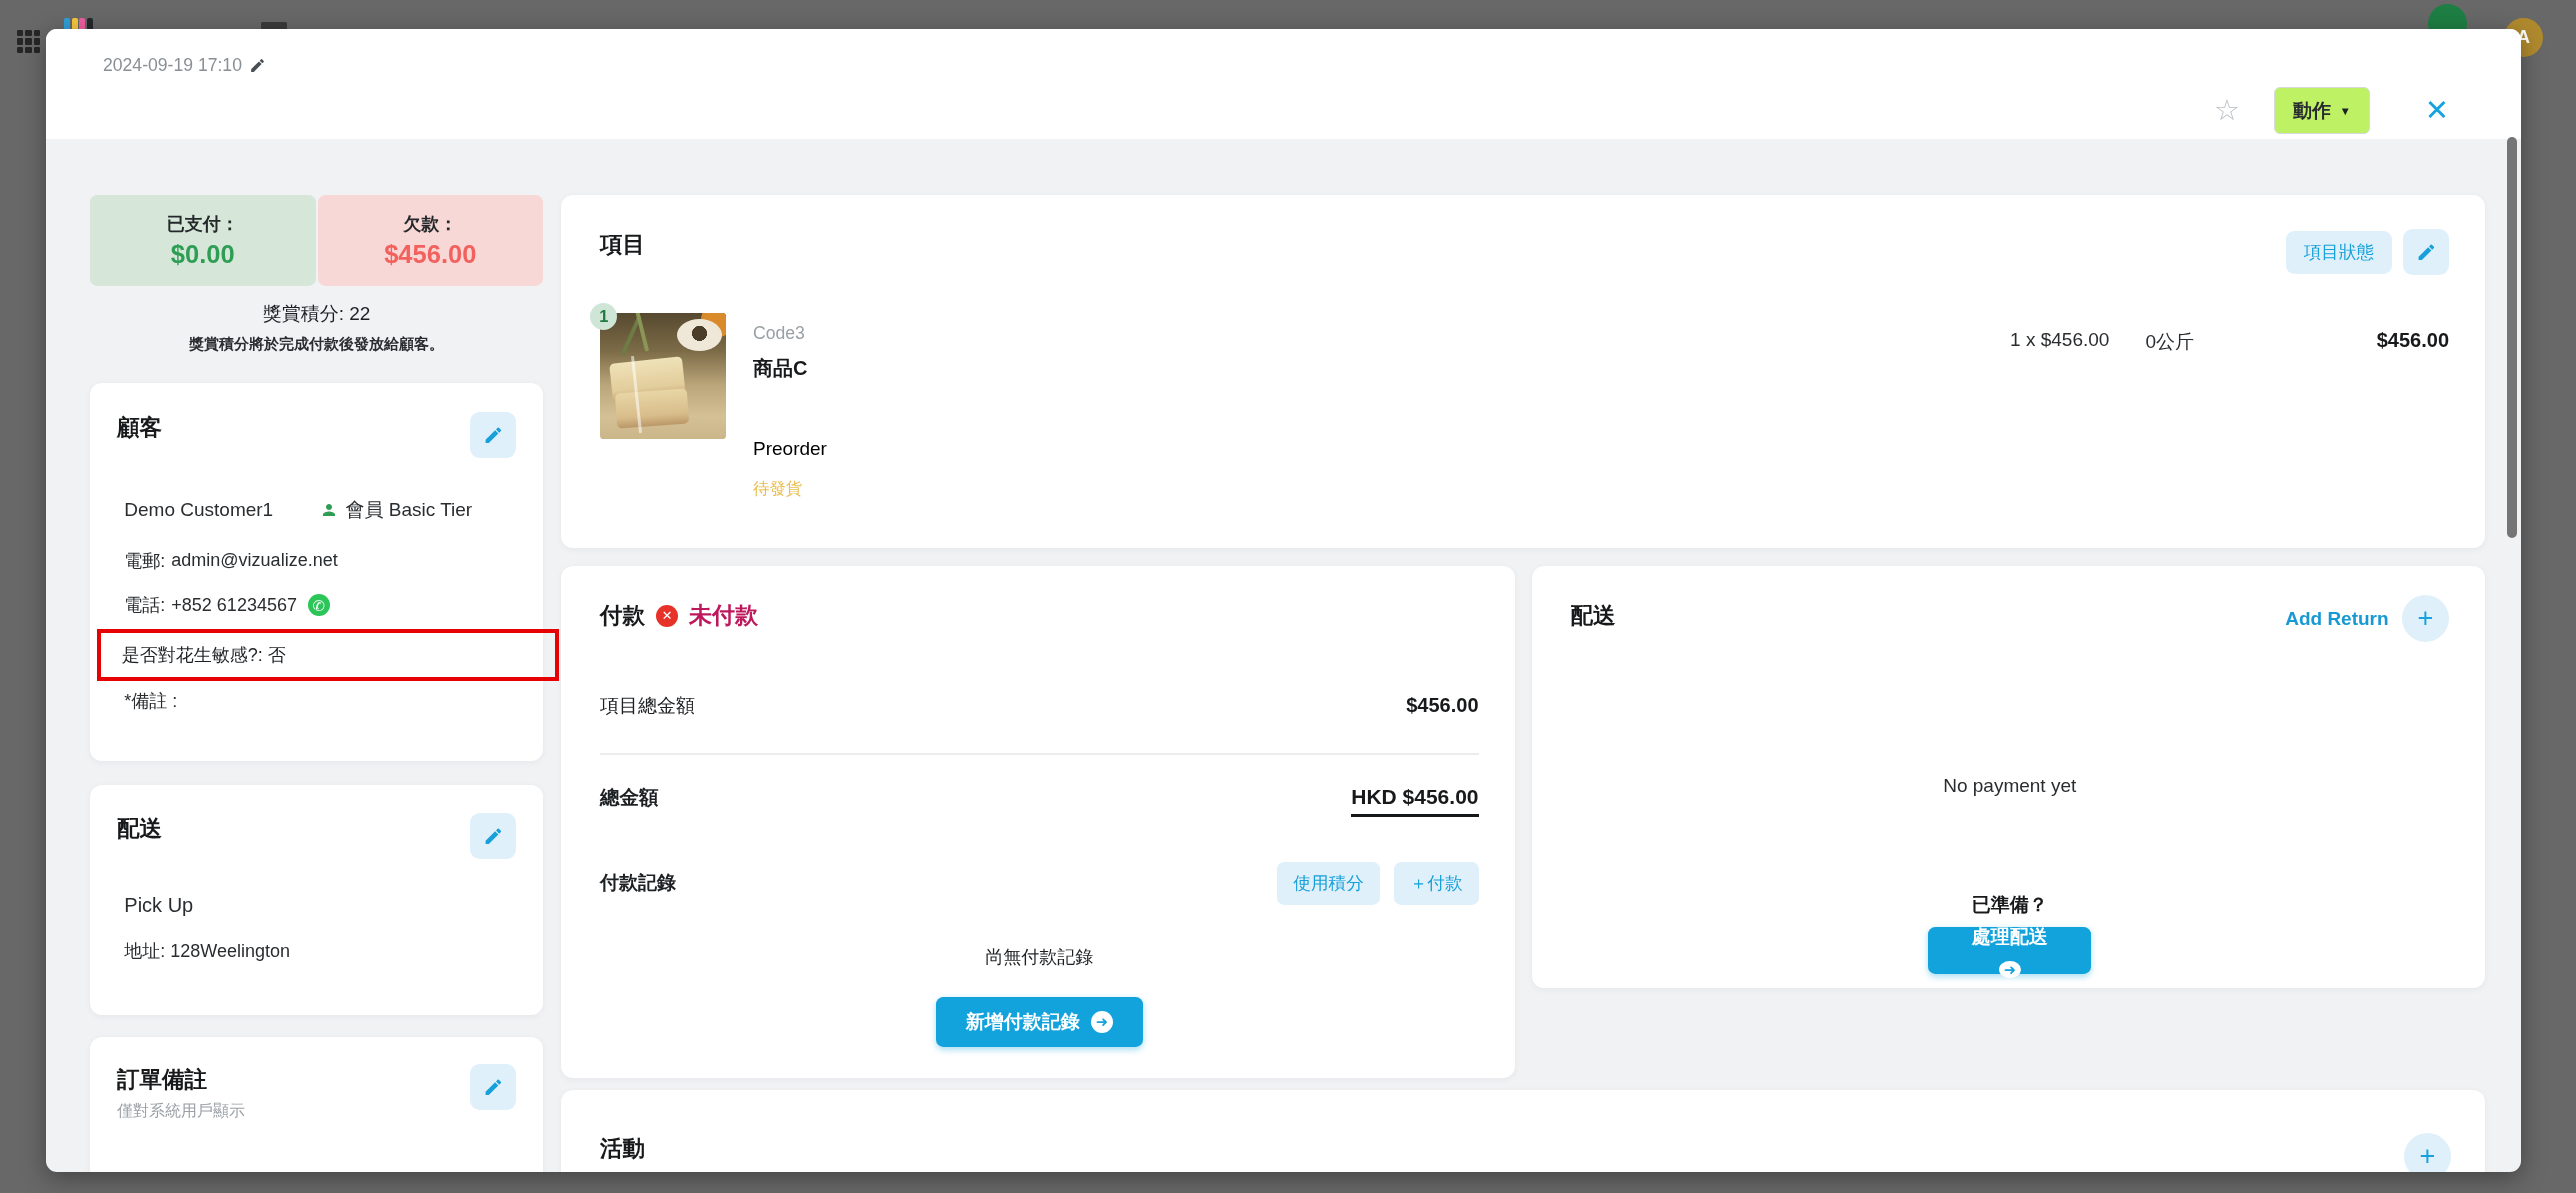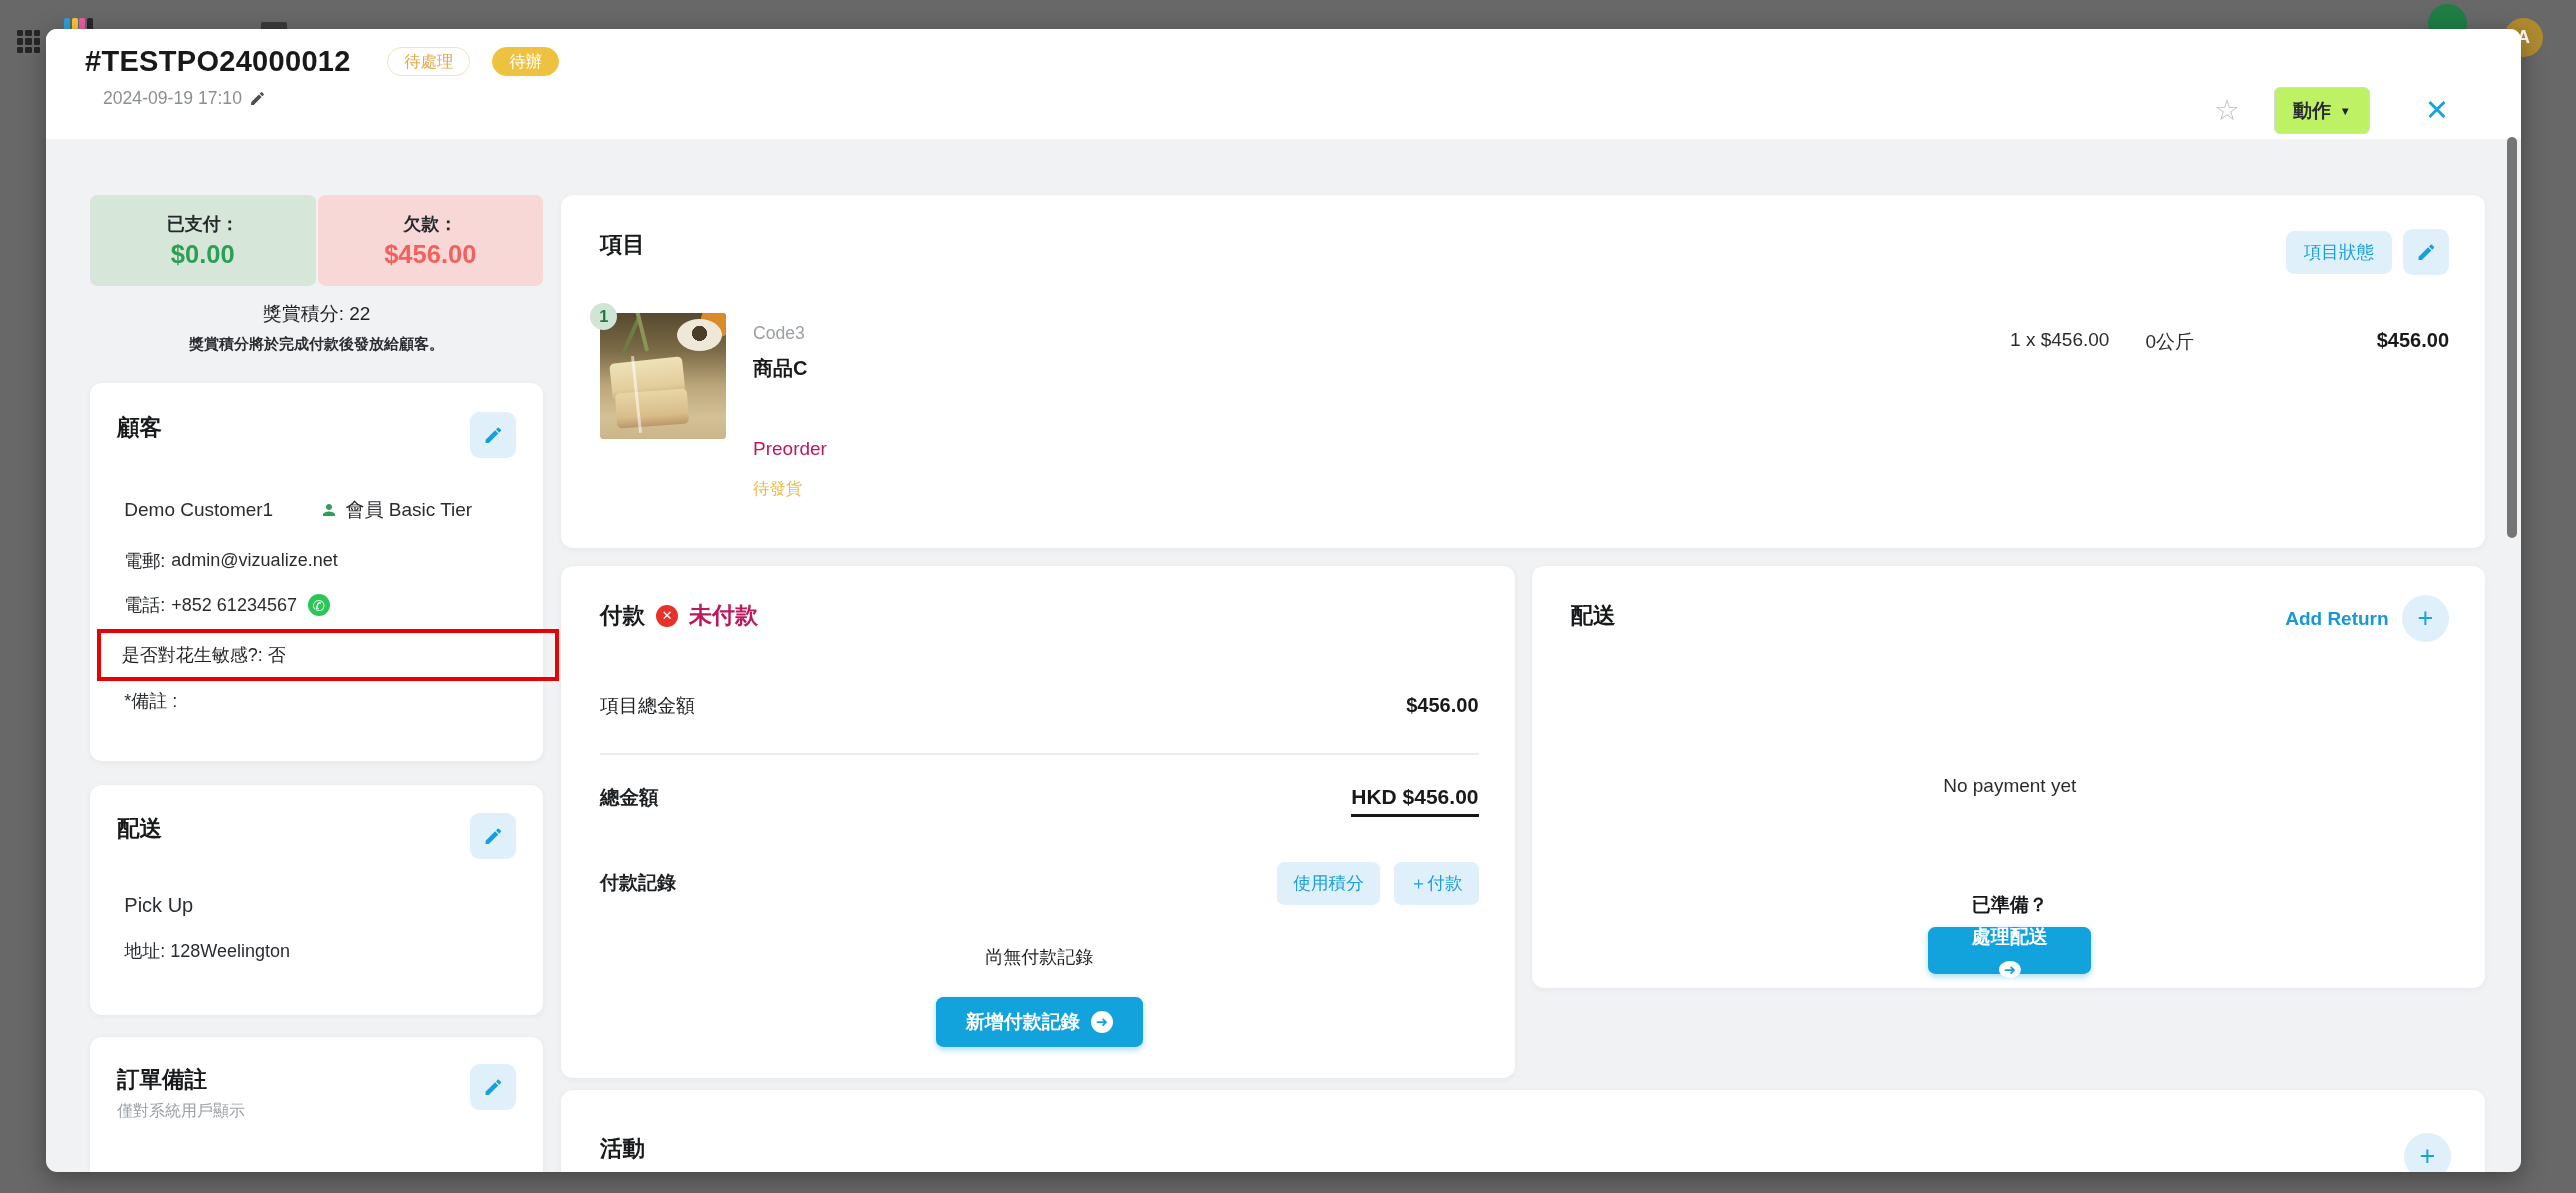--- a/index.html
+++ b/index.html
@@ -102,21 +102,21 @@
   .thumb .leaf1{left:29px;top:1.2px;transform:rotate(24deg);}
   .thumb .leaf2{left:40px;top:-3.6px;transform:rotate(-14deg);background:#8a9655;}
   .thumb .soap1{position:absolute;left:11px;top:47px;width:73px;height:39px;border-radius:4.9px;
     background:linear-gradient(180deg,#efe2b8 0%,#e2cd9c 70%,#caa97a 100%);transform:rotate(-6deg);}
   .thumb .soap2{position:absolute;left:16px;top:78px;width:72px;height:35px;border-radius:4.9px;
     background:linear-gradient(180deg,#e8d5a6 0%,#d8bd8a 70%,#bb9768 100%);transform:rotate(-4deg);}
   .thumb .twine{position:absolute;left:35px;top:43px;width:3px;height:77px;background:rgba(255,255,255,.55);transform:rotate(-6deg);}
   .item-info{margin-left:27px;display:flex;flex-direction:column;}
   .item-code{margin-top:9.7px;font-size:17.6px;color:#9aa0a5;}
   .item-name{margin-top:11px;font-size:20px;font-weight:bold;color:#17191b;}
-  .item-type{margin-top:56px;font-size:19px;color:#be185d;}
+  .item-type{margin-top:56px;font-size:19px;color:#000000;}
   .item-fulfil{margin-top:18px;font-size:16.4px;color:#e9bc4e;}
   .item-meta{margin-left:auto;margin-top:16px;display:flex;align-items:flex-start;font-size:19px;color:#2a2d30;}
   .item-weight{margin-left:36px;}
   .item-total{width:255px;text-align:right;font-size:20px;font-weight:bold;color:#17191b;}
 
   .two-col{display:flex;gap:17px;margin-top:18px;align-items:flex-start;}
   .pay-card{flex:1;height:512px;padding:34px 36px 0 39px;box-sizing:border-box;}
   .pay-head{display:flex;align-items:center;gap:11px;}
   .unpaid-dot{width:22px;height:22px;border-radius:50%;background:#e73229;color:#fff;
     display:flex;align-items:center;justify-content:center;font-size:12.8px;font-weight:bold;}
@@ -175,25 +175,20 @@
     <i style="background:#ef5da0"></i>
     <i style="background:#26292c"></i>
 </div>
 <div class="menu-frag"></div>
 <div class="bg-avatar green"></div>
 <div class="bg-avatar gold">A</div>
 
 <div class="modal">
 
   <div class="modal-header">
-    <div class="title-row">
-      <span class="order-no">#TESTPO24000012</span>
-      <span class="badge outline">待處理</span>
-      <span class="badge solid">待辦</span>
-    </div>
     <div class="date-row">
       <span>2024-09-19 17:10</span>
       <svg class="pencil-sm" viewBox="0 0 24 24" fill="currentColor">
           <path d="M3 17.25V21h3.75L17.81 9.94l-3.75-3.75L3 17.25zM20.71 7.04c.39-.39.39-1.02 0-1.41l-2.34-2.34a.996.996 0 0 0-1.41 0l-1.83 1.83 3.75 3.75 1.83-1.83z"></path>
         </svg>
     </div>
     <div class="header-actions">
       <span class="star">☆</span>
       <div class="actions-btn">
         <span>動作</span>

